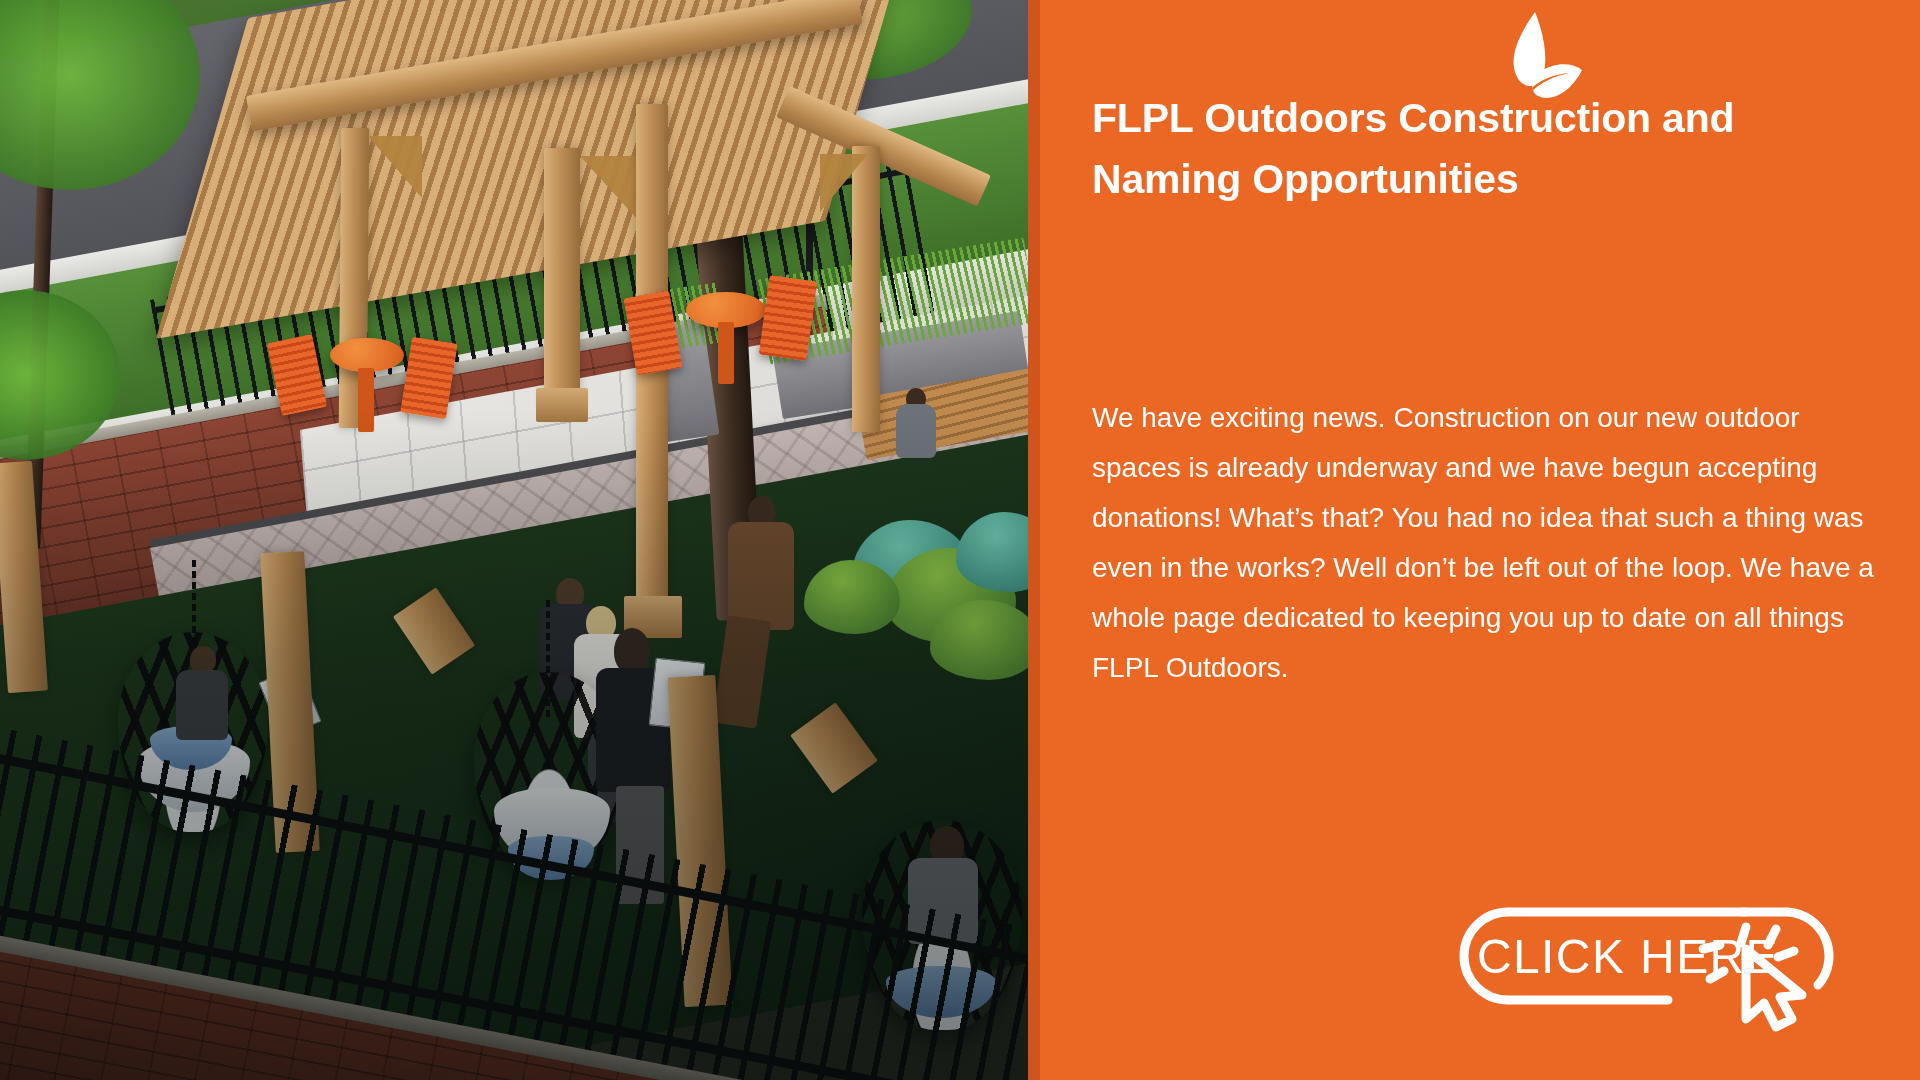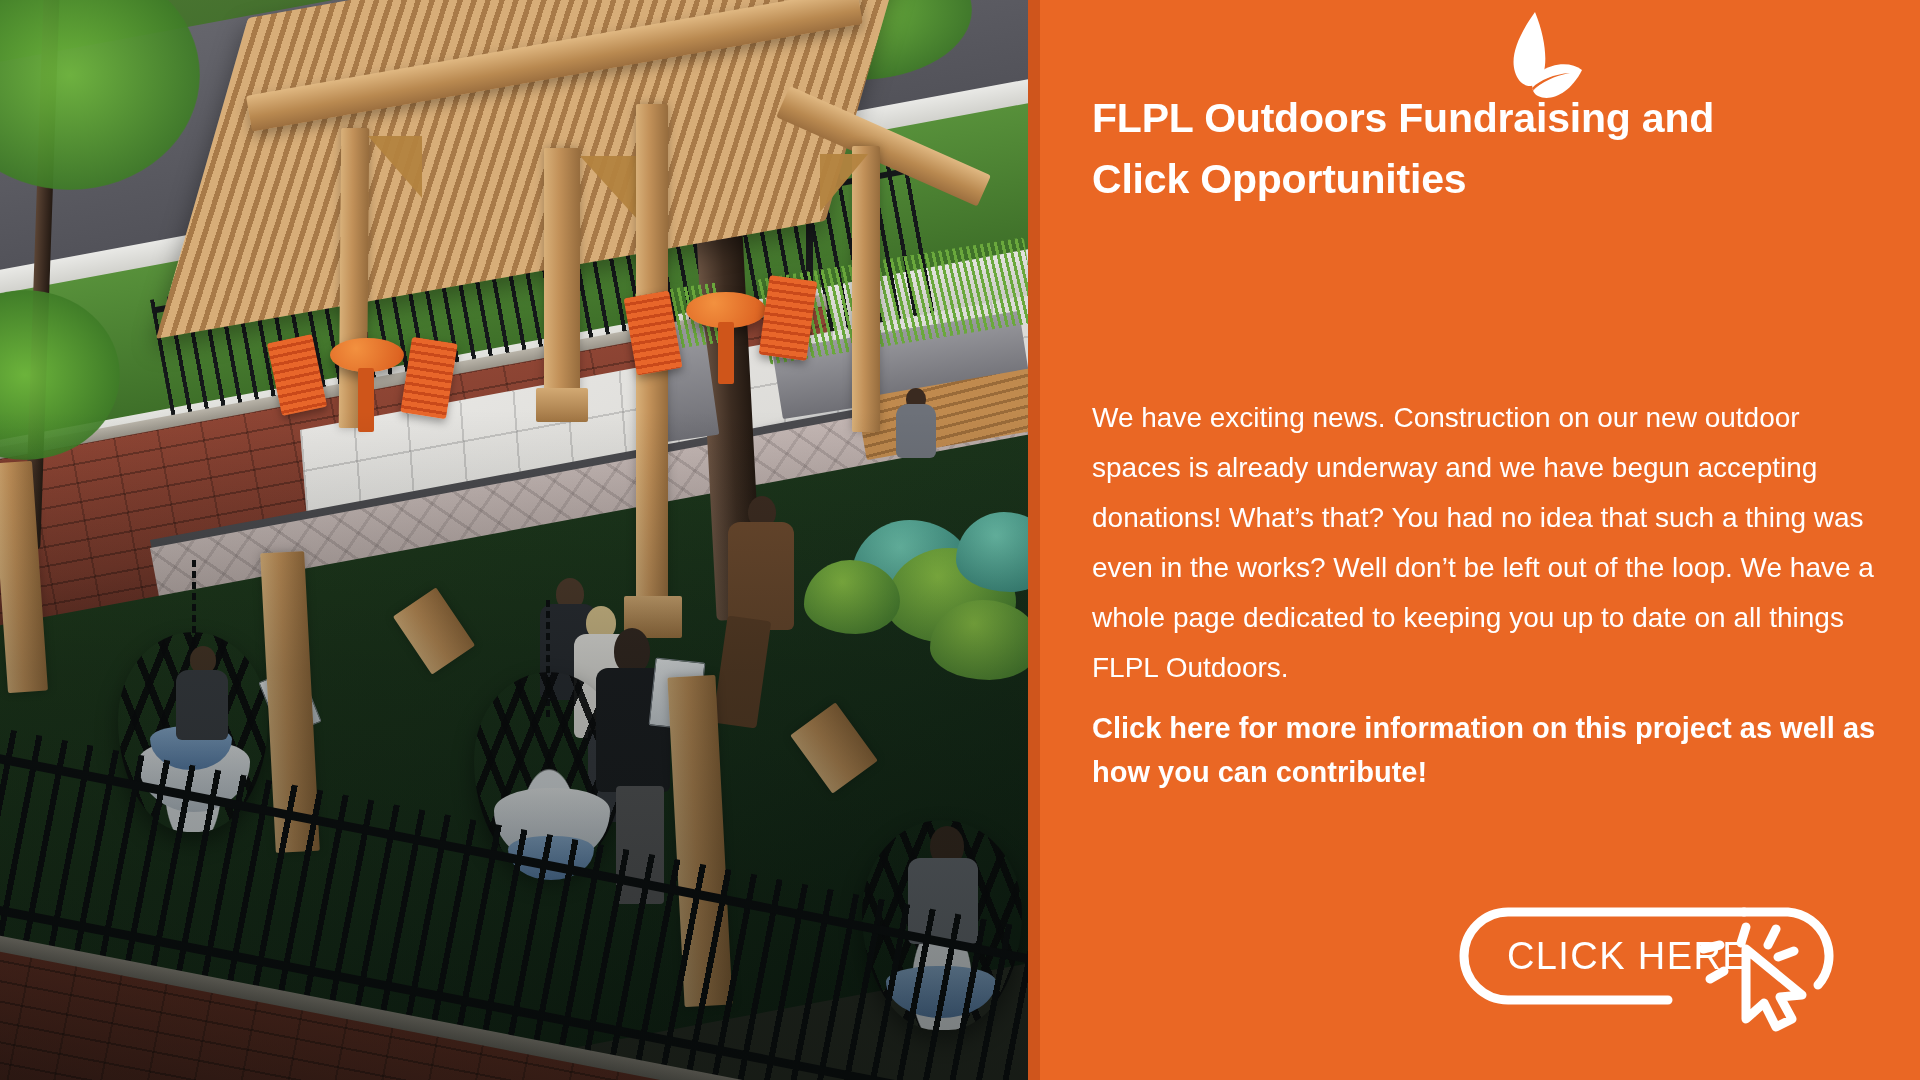--- a/index.html
+++ b/index.html
@@ -404,21 +404,21 @@
     width: 432px; height: 102px;
     cursor: pointer;
   }
   #click-here-button svg { display:block; width:432px; height:102px; overflow:visible; }
   #click-here-label {
     position: absolute;
     left: 0; top: 0;
     width: 340px; height: 102px;
     display: flex; align-items: center; justify-content: center;
     color: #ffffff;
-    font-size: 38px;
+    font-size: 48px;
     letter-spacing: 1.4px;
     font-weight: normal;
     text-align: center;
   }
 </style>
 </head>
 <body>
 
 <div id="stage">
 
@@ -542,34 +542,33 @@
     <div class="wall-lower-cap"></div>
     <div class="wall-lower"></div>
 
     <div class="render-vignette"></div>
   </div>
 
   <div id="panel-edge" style="background: rgb(207, 85, 28);"></div>
 
   <div id="promo-panel" style="background: rgb(234, 103, 36);">
 
-    <h1 id="promo-title">FLPL Outdoors Fundraising and Click Opportunities</h1>
+    <h1 id="promo-title">FLPL Outdoors Construction and Naming Opportunities</h1>
 
     <div id="leaf-icon">
       <svg viewBox="0 0 96 110" width="96" height="110" aria-hidden="true">
         <path d="M47 2 C30 26 22 46 27 62 C31 76 44 80 51 72 C60 62 60 34 47 2 Z" fill="#ffffff"></path>
         <path d="M52 62 C66 52 84 52 94 60 C82 84 62 92 50 86 C42 82 42 70 52 62 Z" fill="#ffffff"></path>
         <path d="M44 78 C52 70 66 64 82 63 C66 66 54 72 45 80 Z" fill="#ea6724"></path>
         <path d="M45 80 C50 74 56 70 63 67 C54 72 48 77 44 82 Z" fill="#ea6724"></path>
       </svg>
     </div>
 
     <p id="promo-body">We have exciting news. Construction on our new outdoor spaces is already underway and we have begun accepting donations! What’s that? You had no idea that such a thing was even in the works? Well don’t be left out of the loop. We have a whole page dedicated to keeping you up to date on all things FLPL Outdoors.</p>
 
-    <p id="promo-cta-text">Click here for more information on this project as well as how you can contribute!</p>
 
     <div id="click-here-button">
       <svg viewBox="0 0 432 102" aria-hidden="true">
 
         <path d="M 286 7 L 50 7 A 44 44 0 0 0 50 95 L 210 95" fill="none" stroke="#ffffff" stroke-width="9" stroke-linecap="round"></path>
         <path d="M 286 7 L 330 7 A 44 44 0 0 1 360 80" fill="none" stroke="#ffffff" stroke-width="9" stroke-linecap="round"></path>
 
         <g stroke="#ffffff" stroke-width="9" stroke-linecap="round" fill="none">
           <line x1="288" y1="22" x2="283" y2="38"></line>
           <line x1="318" y1="24" x2="310" y2="40"></line>

